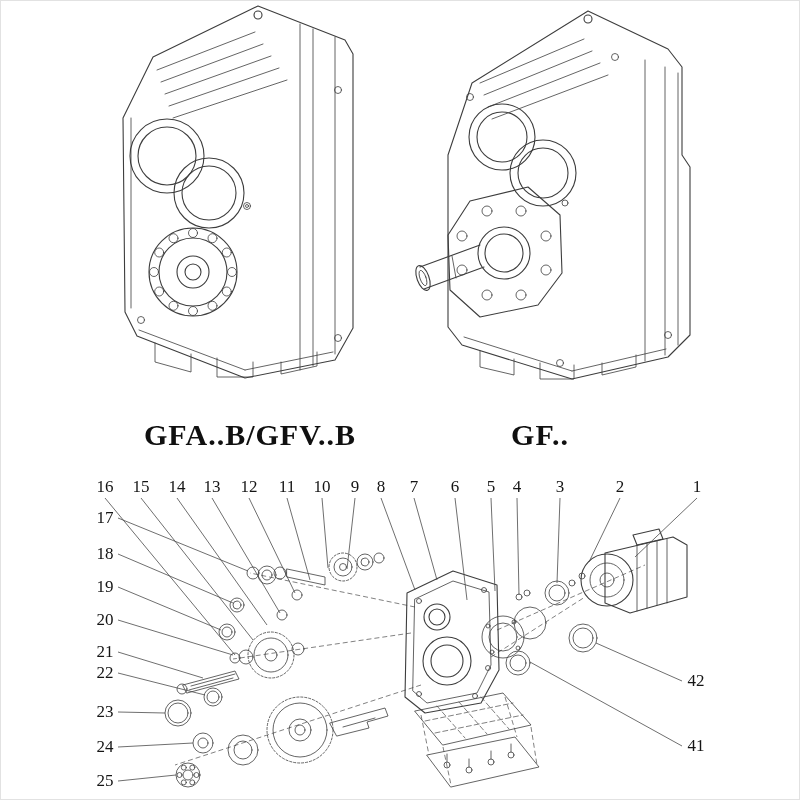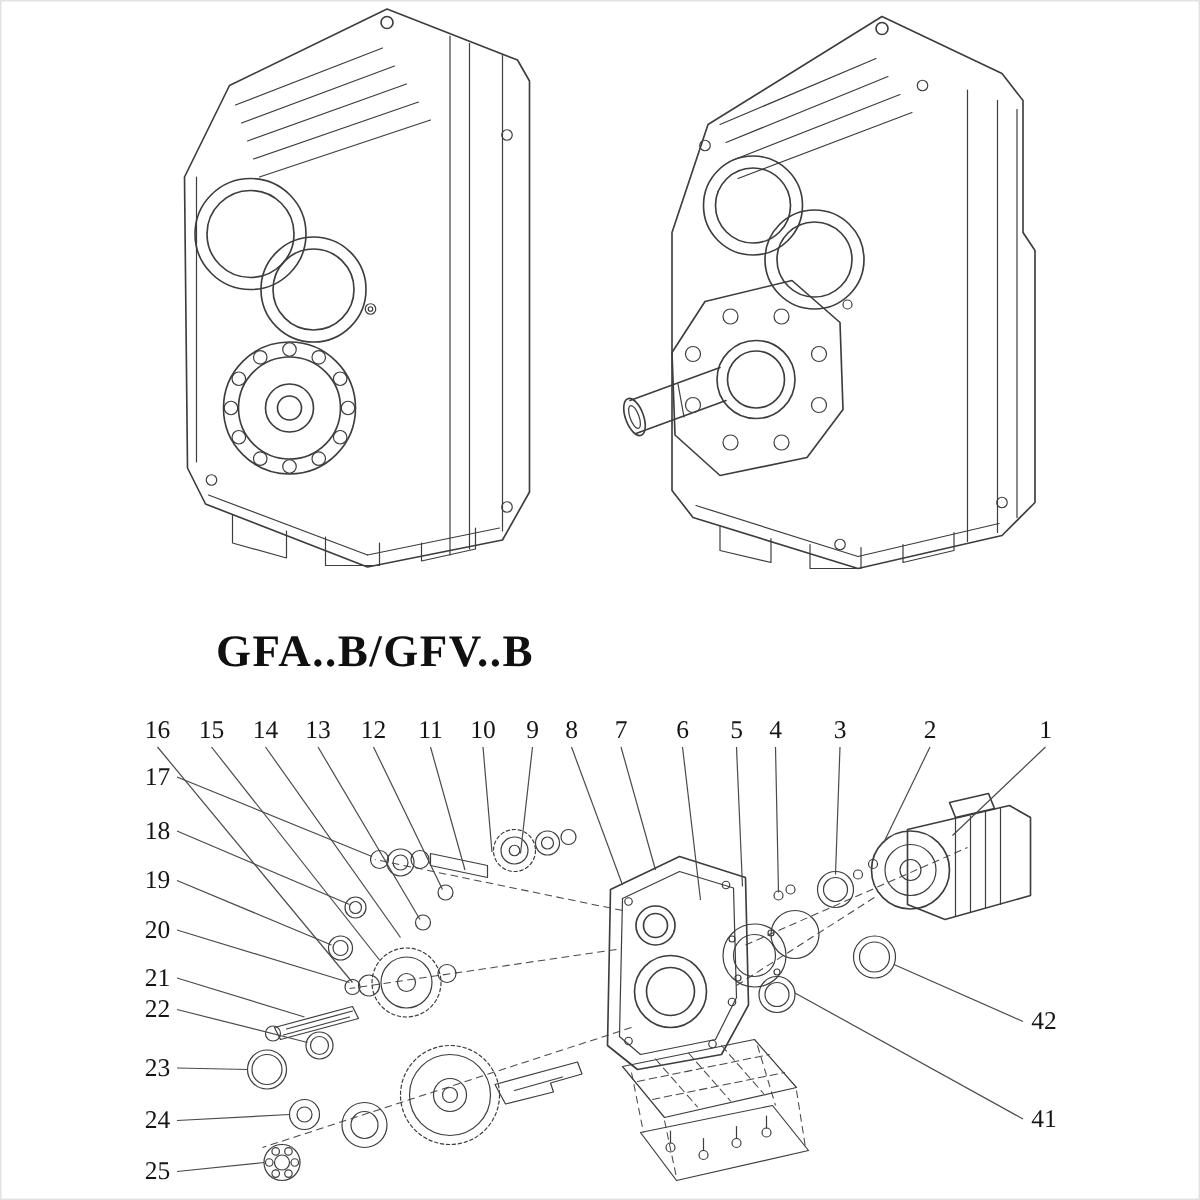--- a/index.html
+++ b/index.html
@@ -178,20 +178,21 @@
 
       <g class="lw2">
         <path d="M70,346 L70,362 L104,370 L104,354"></path>
         <path d="M130,358 L130,374 L164,374 L164,360"></path>
         <path d="M192,358 L192,370 L226,362 L226,350"></path>
       </g>
     </g>
   </svg>
 
   <div class="model-label" id="label-left">GFA..B/GFV..B</div>
+  <div class="model-label" id="label-right">GF..</div>
 
   <svg class="svg-abs" style="left:85px; top:465px;" width="640" height="335" viewBox="0 0 640 335">
 
     <g class="dash">
       <line x1="330" y1="142" x2="165" y2="108"></line>
       <line x1="326" y1="168" x2="148" y2="194"></line>
       <line x1="336" y1="220" x2="90" y2="300"></line>
       <line x1="412" y1="165" x2="560" y2="100"></line>
       <line x1="406" y1="192" x2="500" y2="132"></line>
       <line x1="336" y1="250" x2="344" y2="290"></line>

